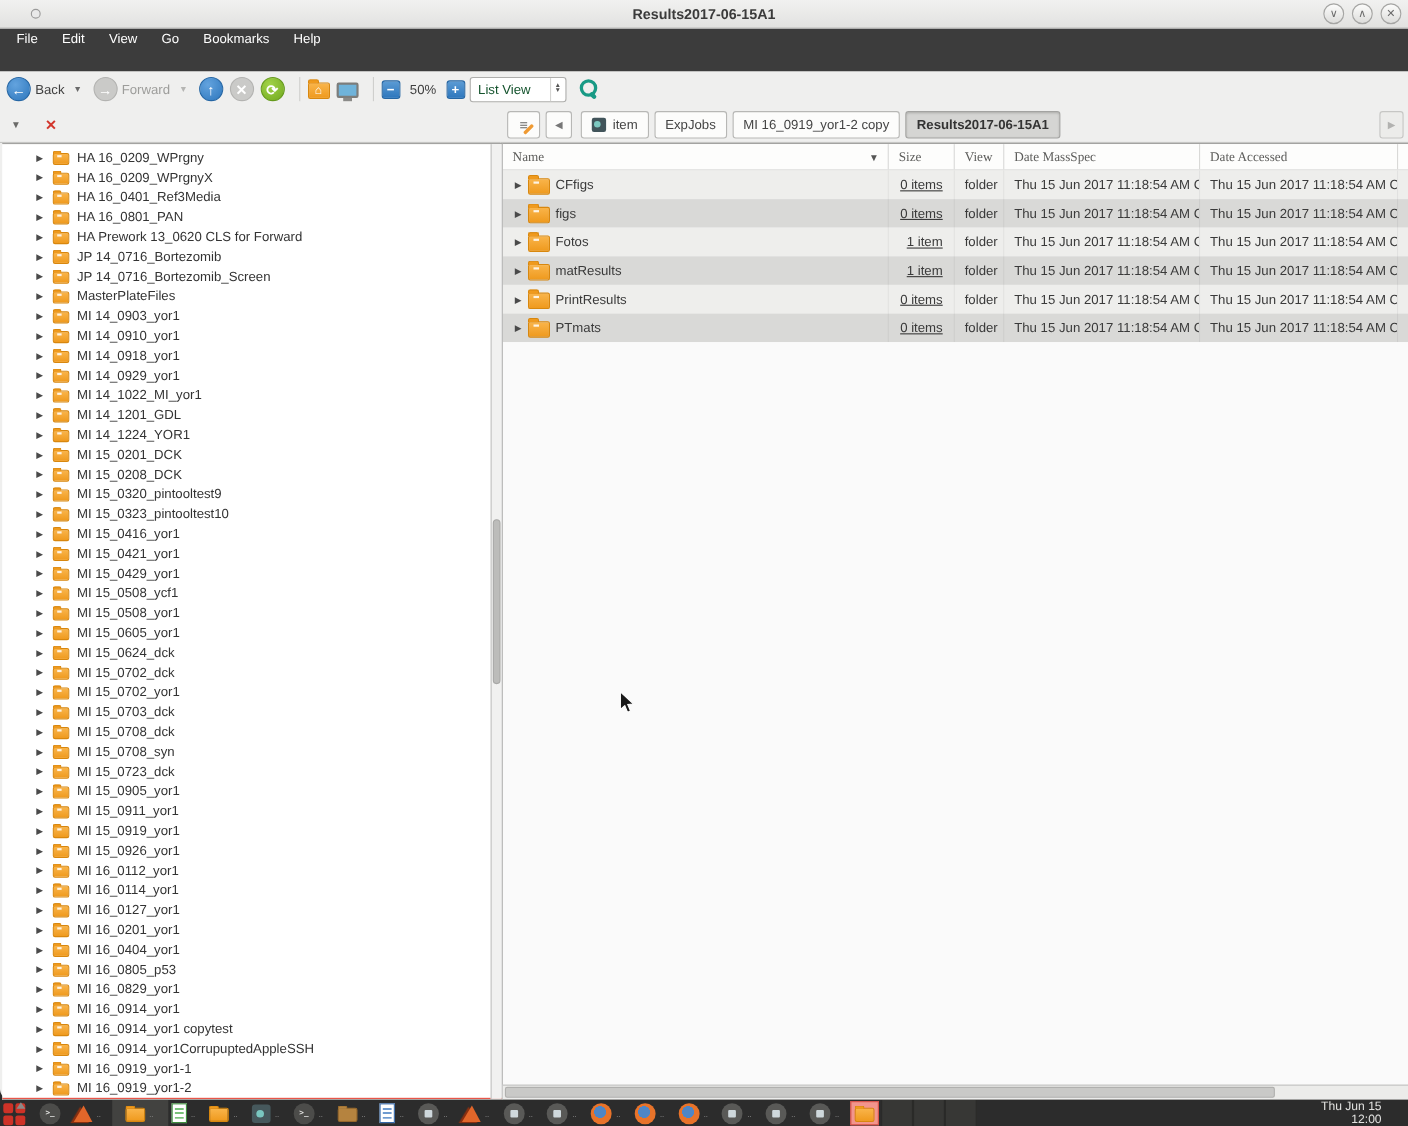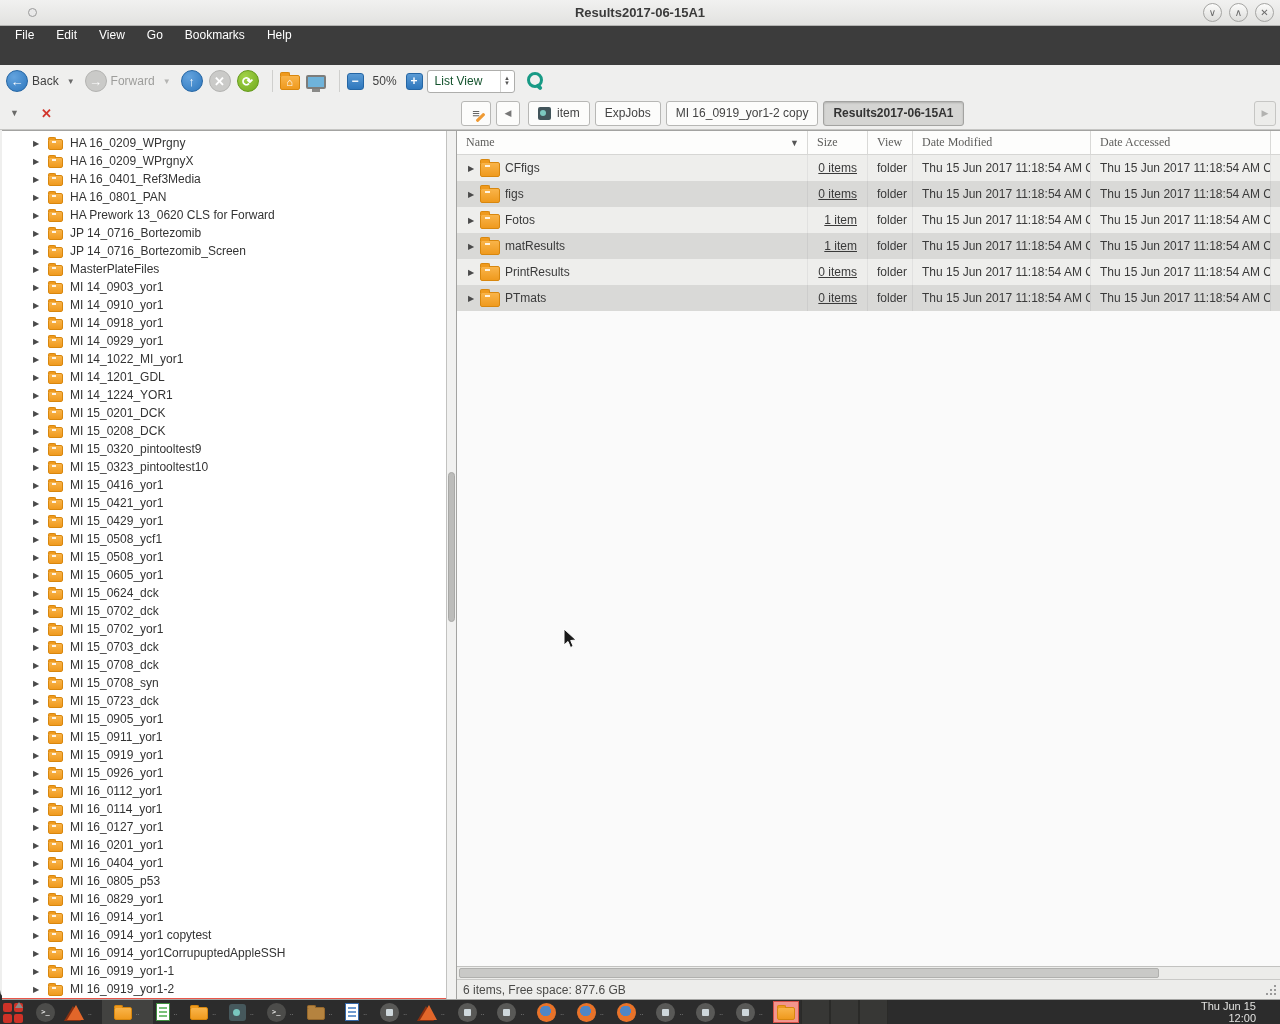--- a/index.html
+++ b/index.html
@@ -562,21 +562,21 @@
             <span>Name</span>
             <span class="sort-ind">▼</span>
           </span>
           <span class="hcell col-size">
               <span>Size</span>
             </span>
           <span class="hcell col-type">
               <span>View</span>
             </span>
           <span class="hcell col-mod">
-              <span>Date Modified</span>
+              <span>Date MassSpec</span>
             </span>
           <span class="hcell col-acc">
               <span>Date Accessed</span>
             </span>
           <span class="hcell col-grp"></span>
         </div>
         <div>
             <div class="file-row even">
     <span class="cell col-name">
       <span class="expander">▶</span>
@@ -647,24 +647,20 @@
     <span class="cell col-type">folder</span>
     <span class="cell col-mod">Thu 15 Jun 2017 11:18:54 AM CDT</span>
     <span class="cell col-acc">Thu 15 Jun 2017 11:18:54 AM CDT</span>
     <span class="cell col-grp">s</span>
   </div>
           </div>
         <div class="fl-filler"></div>
         <div class="hscrollbar">
           <div class="hthumb"></div>
         </div>
-        <div class="statusbar">
-          <span>6 items, Free space: 877.6 GB</span>
-          <span class="resize-grip"></span>
-        </div>
       </div>
 
     </div>
   </div>
 
   <div class="taskbar">
     <div class="tb-items">
         <span class="tb-item">
           <span class="ti ti-app-menu"></span>
         </span>

